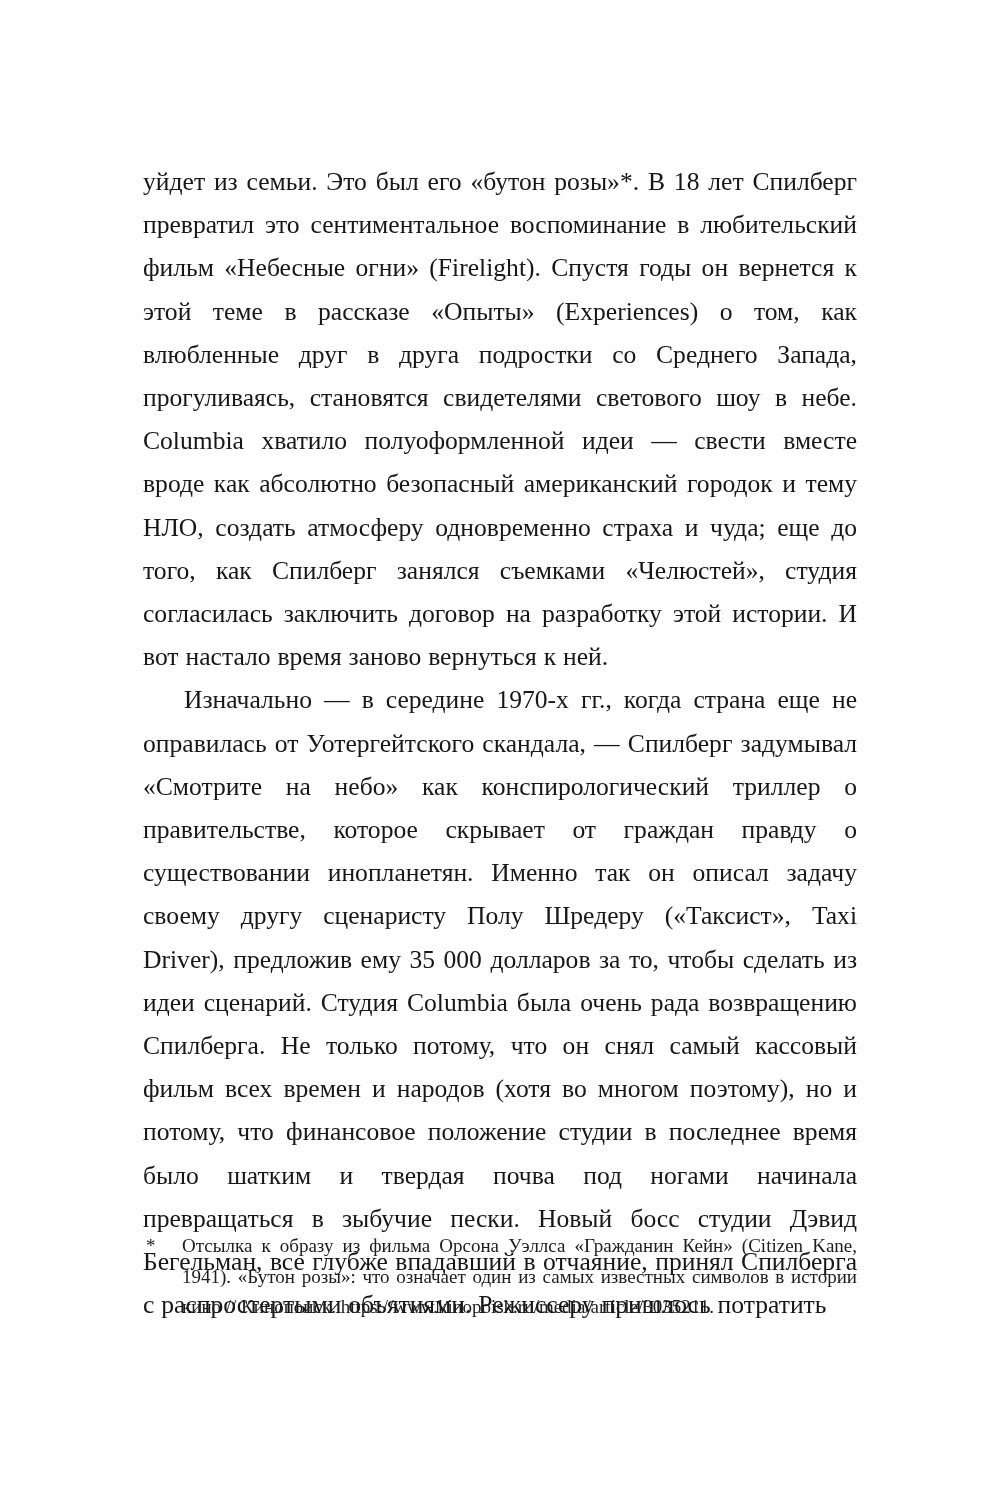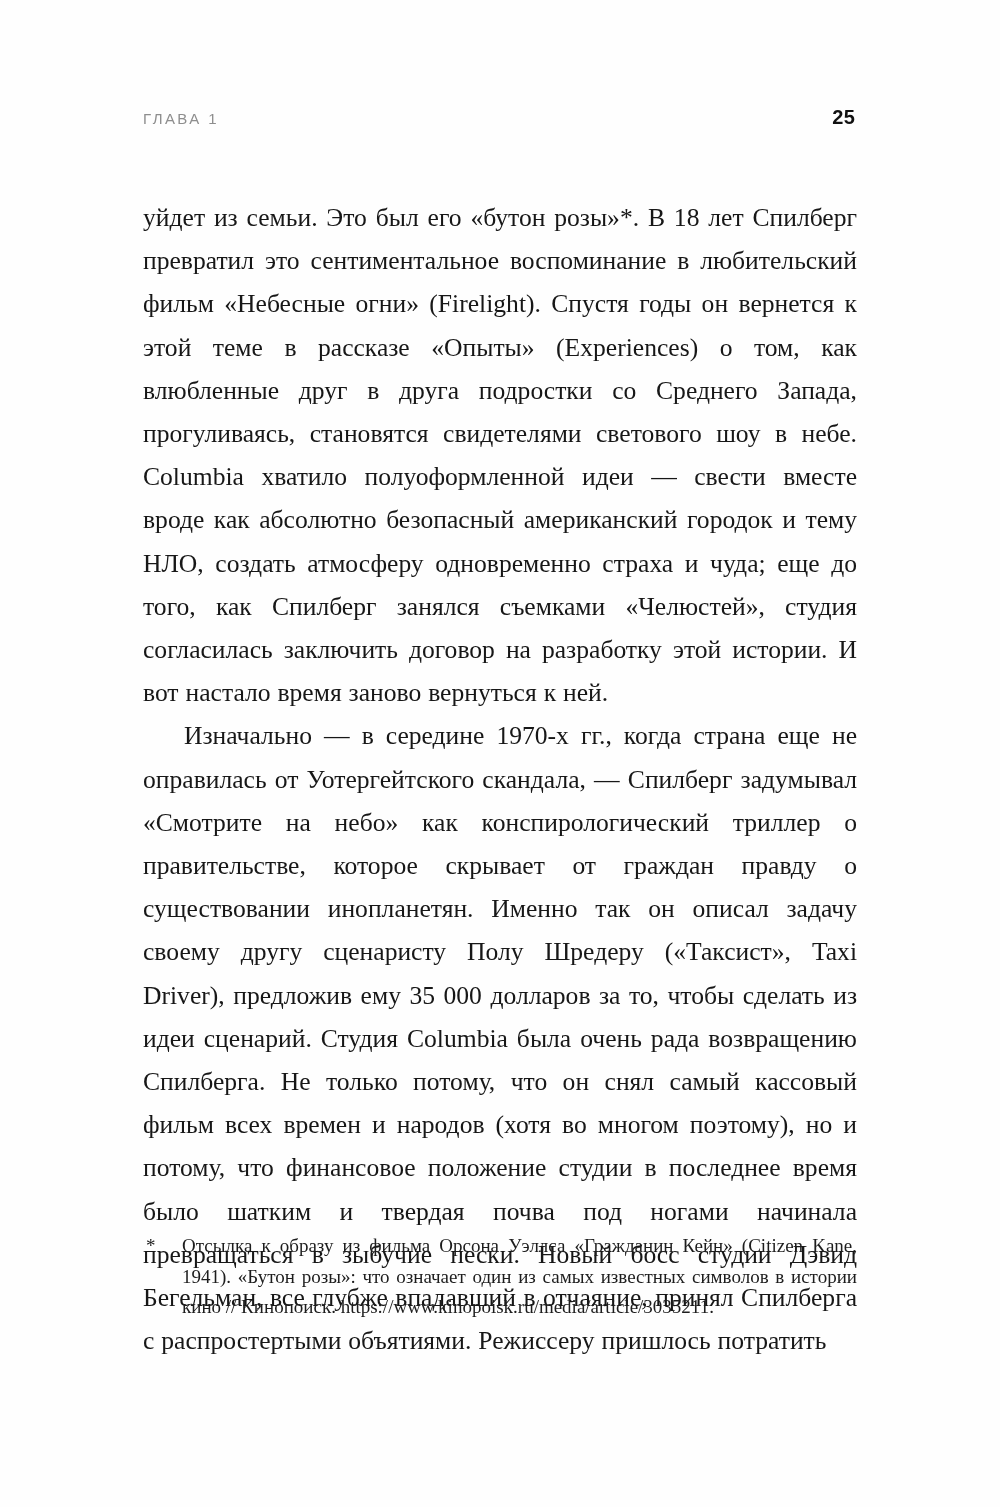--- a/index.html
+++ b/index.html
@@ -53,21 +53,20 @@
     color: #111111;
     letter-spacing: 0.2px;
   }
 
   
   .text-column {
     position: absolute;
     left: 143px;
     top: 160px;
     width: 714px;
-    margin-top: 36px;
   }
   p.body-par {
     margin: 0;
     font-size: 25.6px;
     line-height: 43.2px;
     text-align: justify;
     text-justify: inter-word;
     hyphens: manual;
     word-spacing: 0.02em;
     color: #171717;
@@ -99,24 +98,20 @@
     font-size: 19px;
     line-height: 30.5px;
     color: #1d1d1d;
   }
 </style>
 </head>
 <body>
 
 <div class="page">
 
-  <div class="running-head">
-    <span class="chapter-label">ГЛАВА 1</span>
-    <span class="folio">25</span>
-  </div>
 
   <div class="text-column">
     <p class="body-par">уйдет из семьи. Это был его «бутон розы»*. В 18 лет Спилберг превратил это сентиментальное воспоминание в любительский фильм «Небесные огни» (Firelight). Спустя годы он вернется к этой теме в рассказе «Опыты» (Experiences) о том, как влюбленные друг в друга подростки со Среднего Запада, прогуливаясь, становятся свидетелями светового шоу в небе. Columbia хватило полуоформленной идеи — свести вместе вроде как абсолютно безопасный американский городок и тему НЛО, создать атмосферу одновременно страха и чуда; еще до того, как Спилберг занялся съемками «Челюстей», студия согласилась заключить договор на разработку этой истории. И вот настало время заново вернуться к ней.</p>
     <p class="body-par">Изначально — в середине 1970-х гг., когда страна еще не оправилась от Уотергейтского скандала, — Спилберг задумывал «Смотрите на небо» как конспирологический триллер о правительстве, которое скрывает от граждан правду о существовании инопланетян. Именно так он описал задачу своему другу сценаристу Полу Шредеру («Таксист», Taxi Driver), предложив ему 35 000 долларов за то, чтобы сделать из идеи сценарий. Студия Columbia была очень рада возвращению Спилберга. Не только потому, что он снял самый кассовый фильм всех времен и народов (хотя во многом поэтому), но и потому, что финансовое положение студии в последнее время было шатким и твердая почва под ногами начинала превращаться в зыбучие пески. Новый босс студии Дэвид Бегельман, все глубже впадавший в отчаяние, принял Спилберга с распростертыми объятиями. Режиссеру пришлось потратить</p>
   </div>
 
   <div class="footnote-area">
     <div class="footnote">
       <span class="footnote-marker">*</span>
       <span class="footnote-text">Отсылка к образу из фильма Орсона Уэллса «Гражданин Кейн» (Citizen Kane, 1941). «Бутон розы»: что означает один из самых известных символов в истории кино // Кинопоиск.  https://www.kinopoisk.ru/media/article/3035211.</span>

